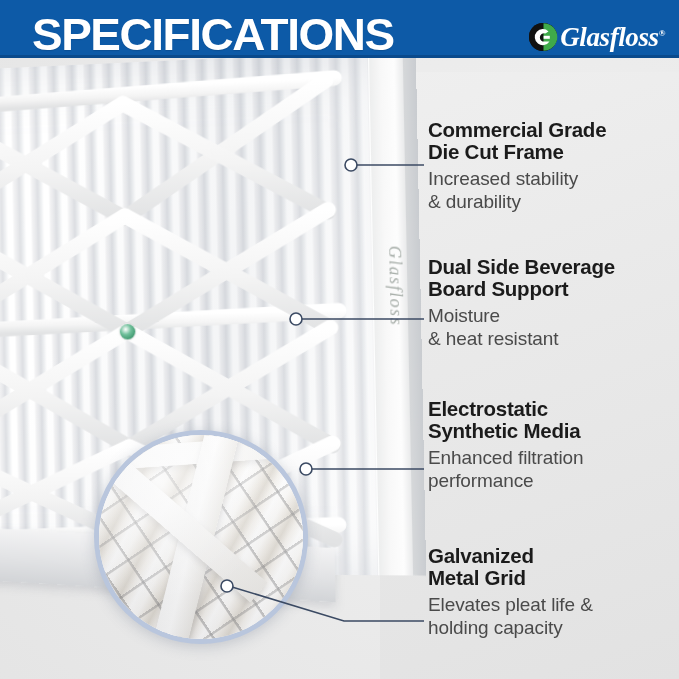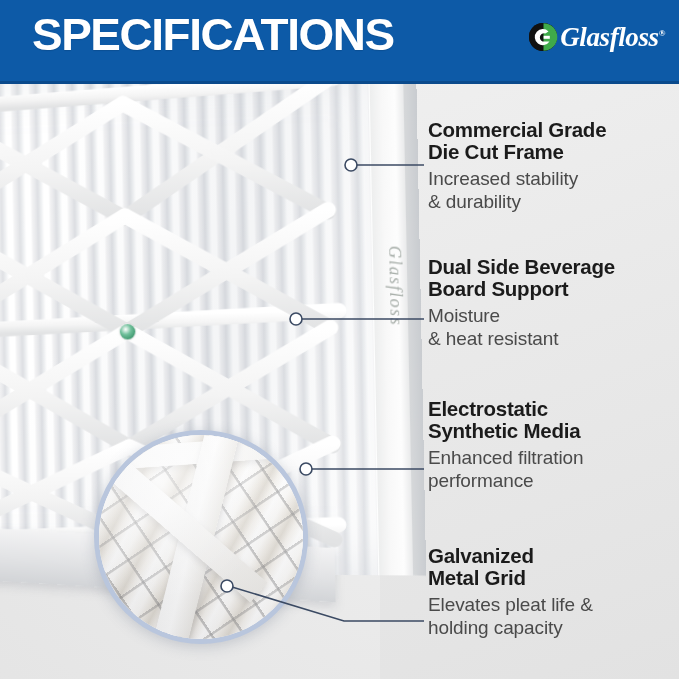--- a/index.html
+++ b/index.html
@@ -18,21 +18,21 @@
     background:
       radial-gradient(120% 90% at 78% 46%, #f2f2f2 0%, #ececec 42%, #e3e3e3 100%);
   }
   #bg-soft{
     position:absolute;left:380px;top:72px;width:299px;height:607px;
     background:linear-gradient(160deg,#efefef 0%,#e9e9e9 45%,#e2e2e2 100%);
   }
 
   
   #header{
-    position:absolute;left:0;top:0;width:679px;height:84px;
+    position:absolute;left:0;top:0;width:679px;height:58px;
     background:#0d5aa7;
     border-bottom:3px solid #0a4a8c;
     box-sizing:border-box;
     z-index:40;
   }
   #header-title{
     position:absolute;left:32px;top:9px;
     font-size:45px;
     font-weight:bold;
     letter-spacing:-1.4px;

